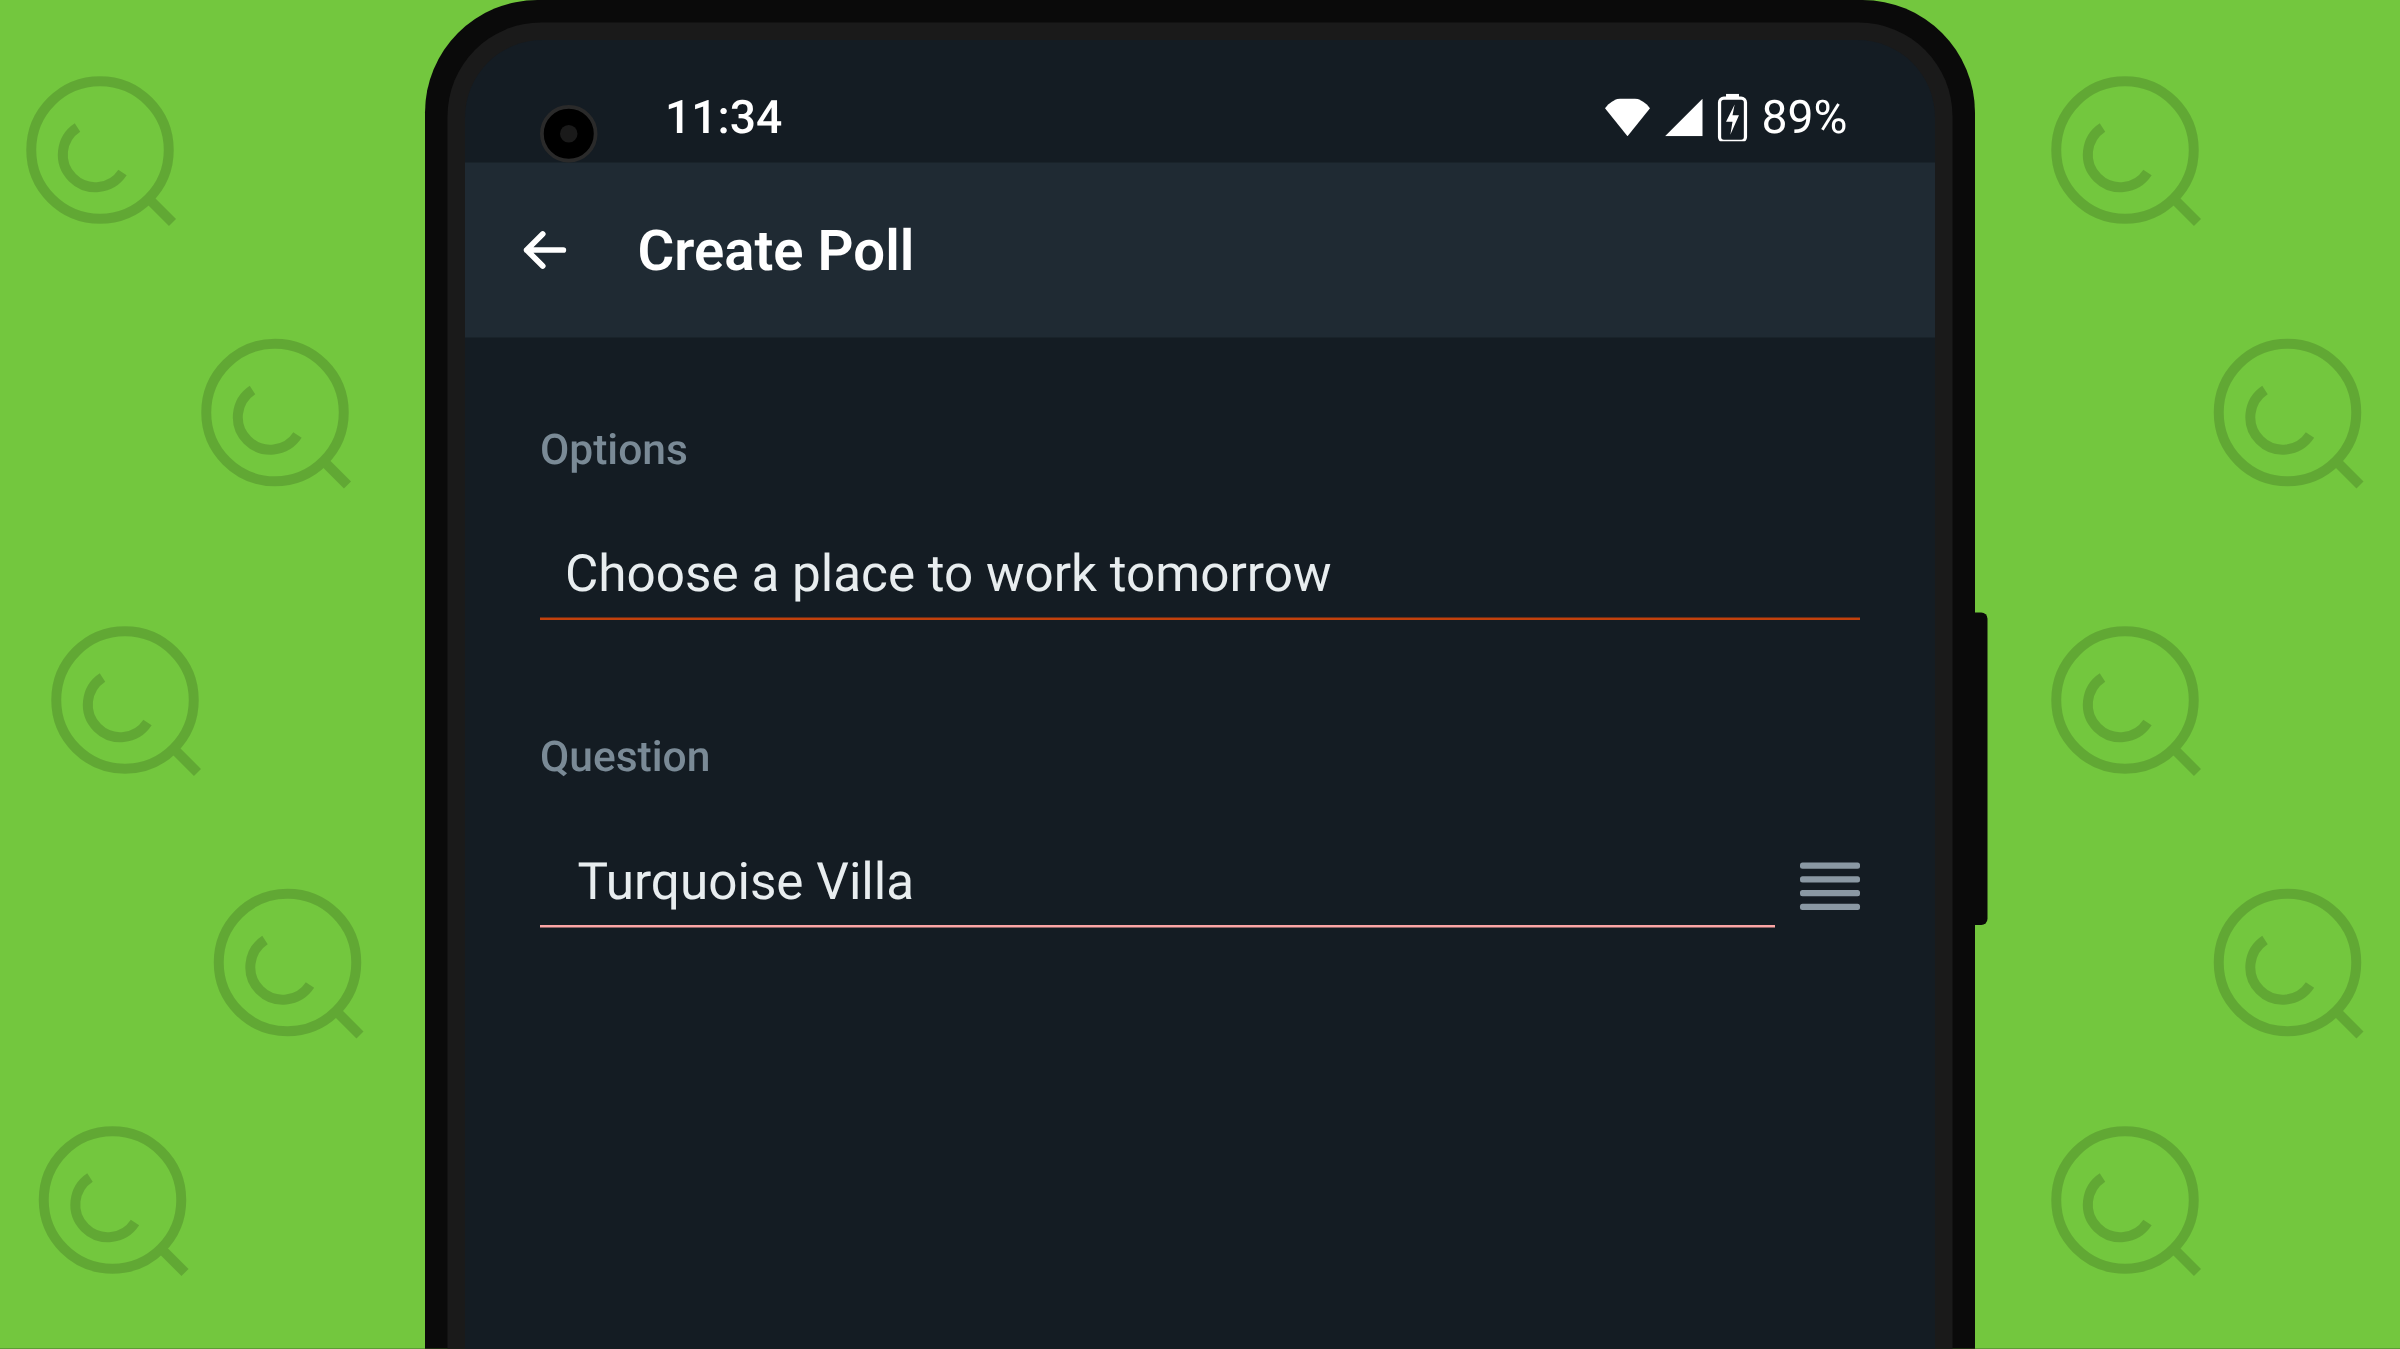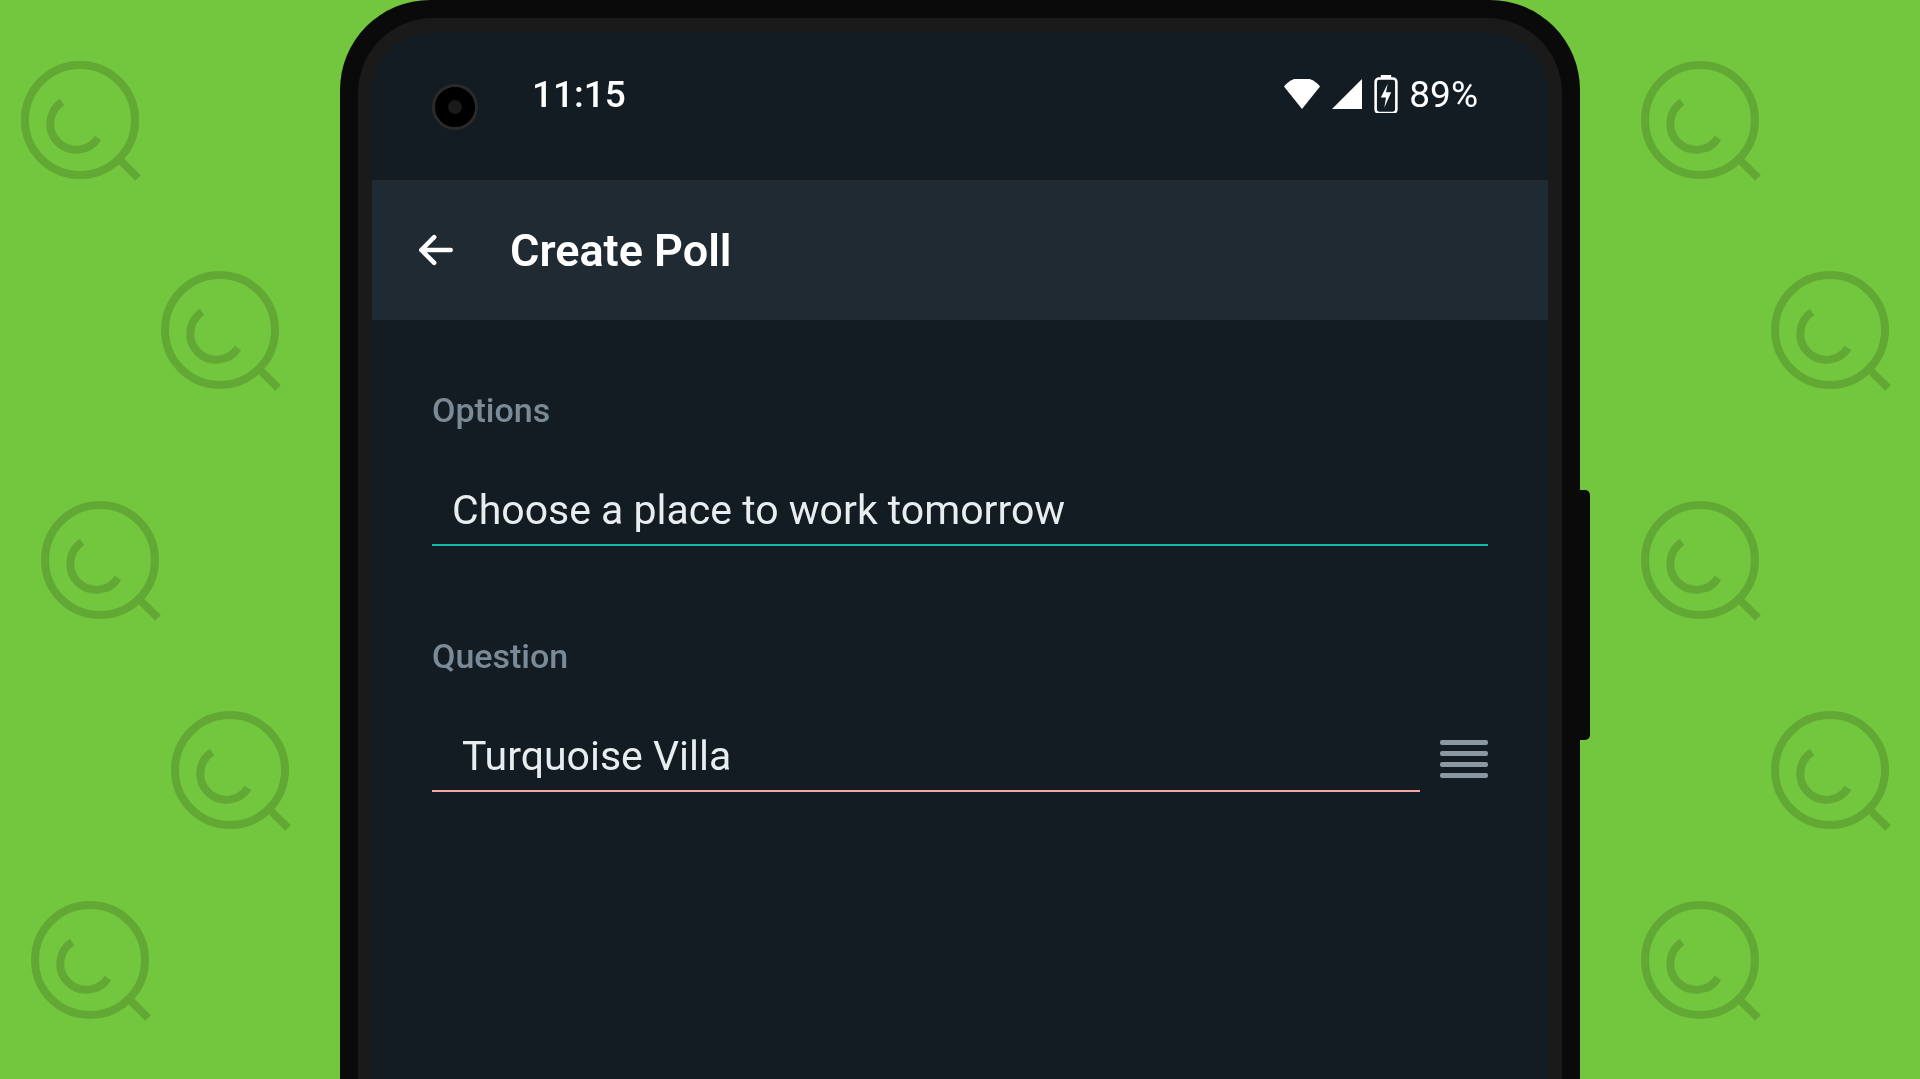--- a/index.html
+++ b/index.html
@@ -93,21 +93,21 @@
 }
 
 
 .app-bar {
   background: #1f2a33;
   height: 140px;
   display: flex;
   align-items: center;
   padding: 0 40px;
   gap: 50px;
-  margin-top: 74px;
+  margin-top: 24px;
 }
 .back-button {
   width: 48px;
   height: 48px;
   display: flex;
   align-items: center;
   justify-content: center;
   cursor: pointer;
 }
 .app-title {
@@ -123,21 +123,21 @@
 .section-label {
   color: #7a8a96;
   font-size: 34px;
   font-weight: 500;
   margin-bottom: 50px;
 }
 .text-input {
   width: 100%;
   background: transparent;
   border: none;
-  border-bottom: 2px solid #14b8a6;
+  border-bottom: 2px solid #c2410c;
   color: #e8edef;
   font-size: 41px;
   font-weight: 400;
   padding: 6px 0 10px 20px;
   outline: none;
   font-family: inherit;
 }
 .text-input::placeholder {
   color: #6a7680;
 }
@@ -216,21 +216,21 @@
 </div>
 
 <div class="phone-outer">
   <div class="side-button"></div>
   <div class="phone-inner">
     <div class="screen">
 
       <div class="camera"></div>
 
       <div class="status-bar">
-        <div class="status-time">11:15</div>
+        <div class="status-time">11:34</div>
         <div class="status-right">
           <svg width="38" height="30" viewBox="0 0 24 20">
               <path fill="#fff" d="M12 20 L0 5 C3 1 8 -1 12 -1 C16 -1 21 1 24 5 Z"></path>
             </svg>
           <svg width="32" height="30" viewBox="0 0 20 20">
               <path fill="#fff" d="M0 20 L20 20 L20 0 Z"></path>
             </svg>
           <svg width="26" height="38" viewBox="0 0 14 22">
             <rect x="4" y="0" width="6" height="2" fill="#fff"></rect>
             <rect x="1" y="2" width="12" height="20" rx="2" fill="none" stroke="#fff" stroke-width="1.5"></rect>

